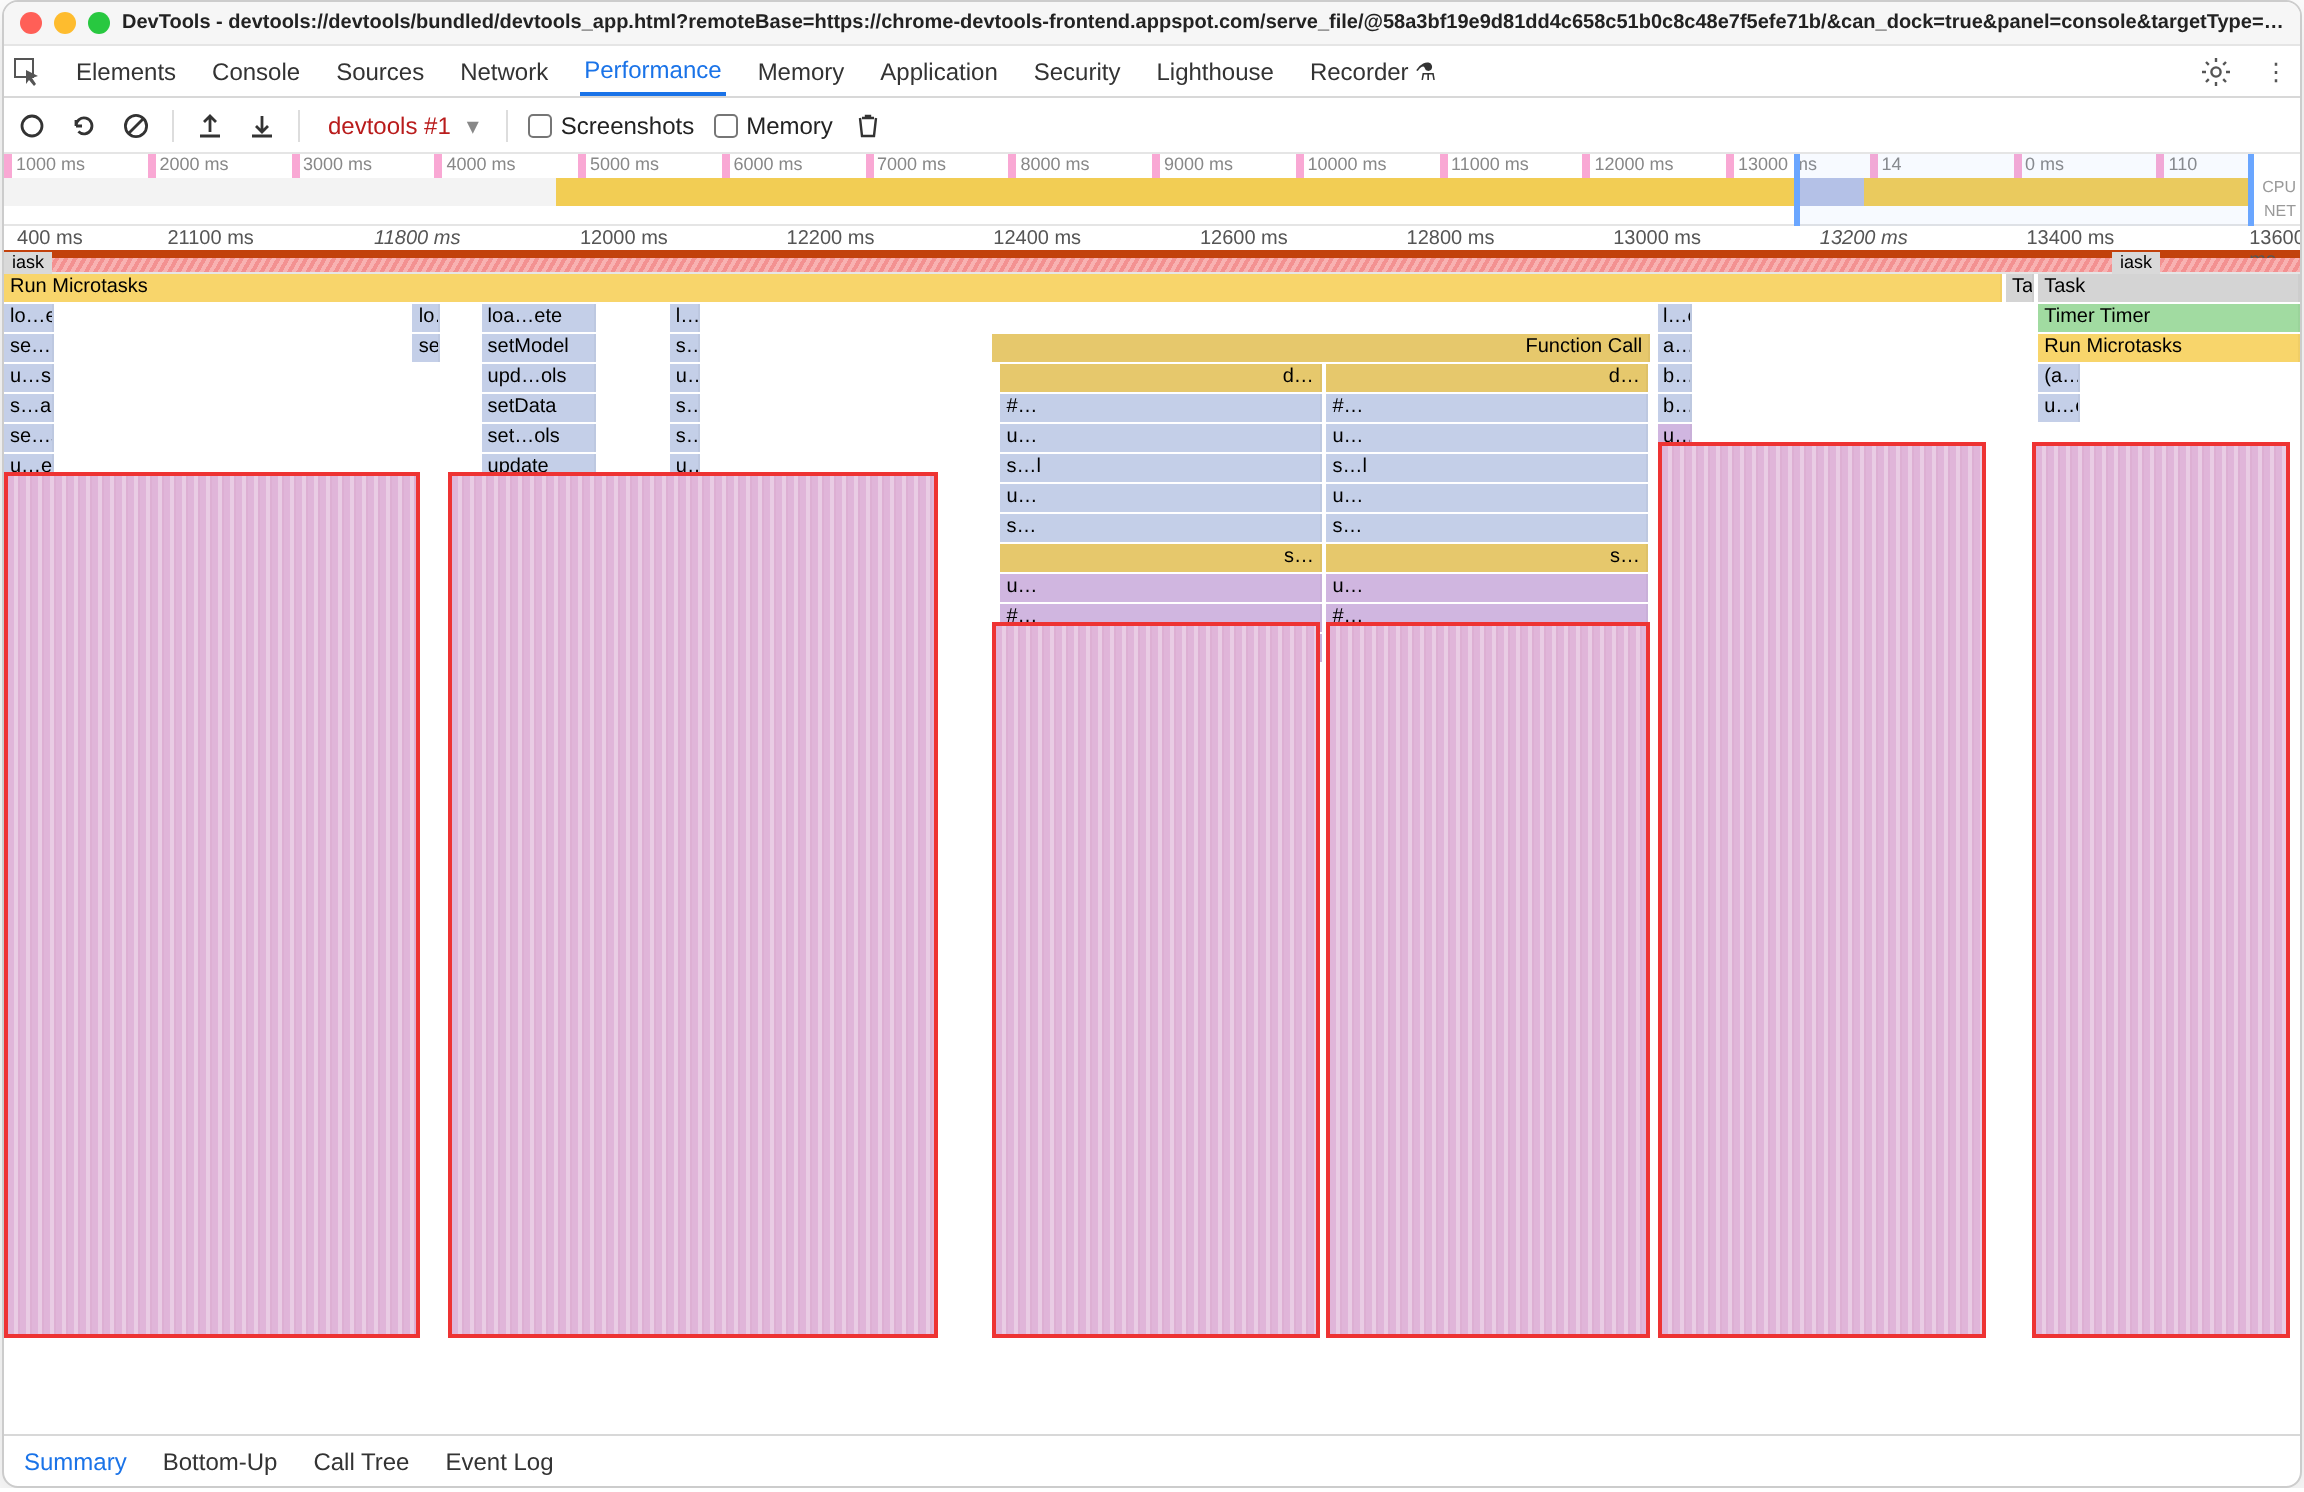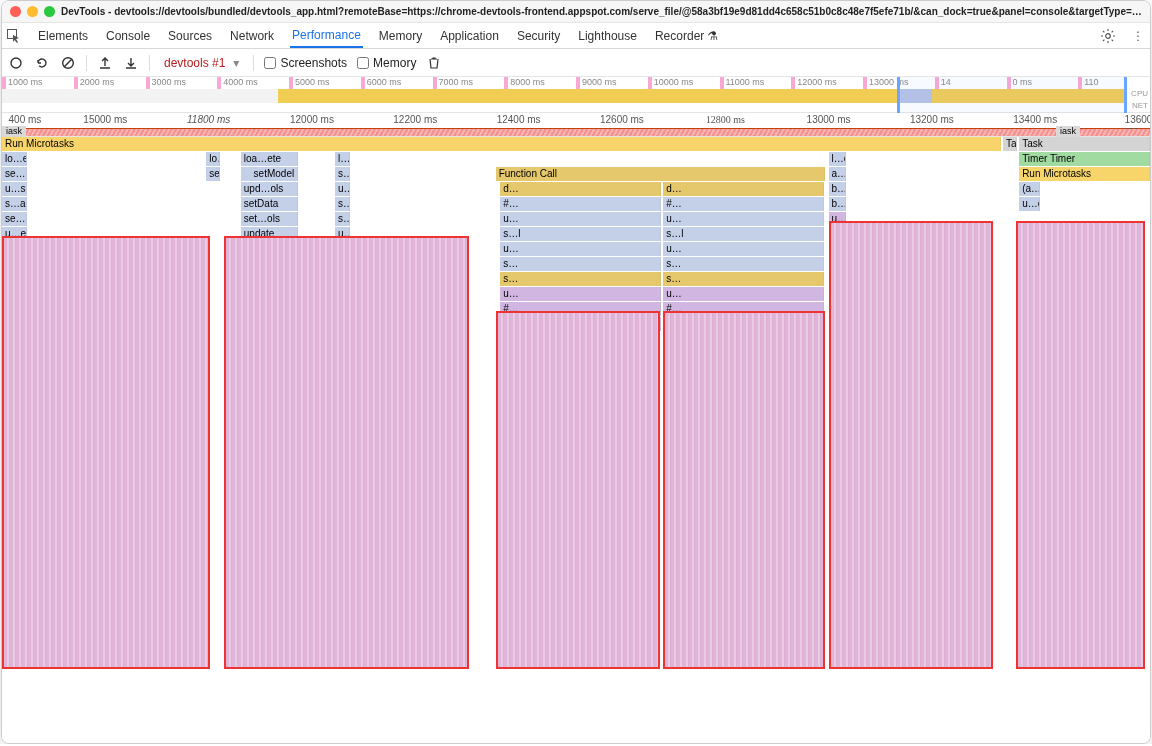--- a/index.html
+++ b/index.html
@@ -29,33 +29,33 @@
   .checkbox input { width:12px; height:12px;}
   
   .overview { position:relative; height:36px; border-bottom:1px solid #e5e5e5; background:#fff;}
   .ov-row { position:absolute; left:0; right:0;}
   .ov-ticks { top:0; height:12px; display:flex; font-size:9px; color:#888;}
   .ov-ticks span { flex:1; border-left:4px solid #f9a8d4; padding-left:2px;}
   .ov-cpu { top:12px; height:14px; background:linear-gradient(to bottom,#fff,#fff);}
   .ov-cpu .blk { position:absolute; top:0; bottom:0;}
   .ov-labels { position:absolute; right:2px; font-size:8px; color:#999;}
   
-  .ruler { height:16px; border-bottom:1px solid #c2410c; display:flex; font-size:10px; color:#555; position:relative; background:#fff;}
+  .ruler { height:16px; border-bottom:4px solid #c2410c; display:flex; font-size:10px; color:#555; position:relative; background:#fff;}
   .ruler span { position:absolute; top:1px; transform:translateX(-50%);}
   
   .redstrip { height:8px; background: repeating-linear-gradient(120deg,#f8b2b2 0 2px,#f39191 2px 4px); border-bottom:1px solid #e5e5e5; position:relative;padding-left:11px;}
   .iask { position:absolute; right:70px; top:-3px; font-size:9px; background:#d9d9d9; padding:0 4px; height:11px;}
   
   .flame { flex:1; position:relative; overflow:hidden; background:#fff;}
   .row { position:absolute; left:0; right:0; height:15px; font-size:10px; }
   .bar { position:absolute; top:0; bottom:1px; padding:1px 3px; overflow:hidden; white-space:nowrap; border-right:1px solid rgba(0,0,0,0.03);}
   .c-yellow { background:#f8d56b;}
   .c-green  { background:#a1dba1;}
   .c-blue   { background:#c4cfe8;}
-  .c-gold   { background:#e6c86c;}
+  .c-gold   { background:#e6c86c;text-align:right;}
   .c-purple { background:#d0b6e0;}
   .c-gray   { background:#d4d4d4;}
   
   .purplefill { position:absolute; border:2px solid #e33; background: repeating-linear-gradient(to right,#e0b5d9 0 3px,#e9cce4 3px 5px,#ddafd3 5px 6px);}
   
   .bottom-tabs { height:26px; border-top:1px solid #d8d8d8; display:flex; align-items:center; gap:18px; padding:0 10px; font-size:12px; color:#333;}
   .bottom-tabs .btab.active { color:#1a73e8;}
   svg { width:100%; height:100%;}
 </style>
 </head>
@@ -162,29 +162,29 @@
       <div class="blk" style="left:81%;width:17%;background:#f2cd54"></div>
 
       <div class="blk" style="left:78%;width:20%;top:-12px;bottom:-10px;border-left:3px solid #6aa6ff;border-right:3px solid #6aa6ff;background:rgba(120,170,255,0.06)"></div>
     </div>
     <div class="ov-labels" style="top:12px">CPU</div>
     <div class="ov-labels" style="top:24px">NET</div>
   </div>
 
   <div class="ruler" id="ruler">
       <span style="left: 2%;">400 ms</span>
-      <span style="left: 9%;">15000 ms</span>
+      <span style="left: 9%;">21100 ms</span>
       <span style="left: 18%; font-style: italic;">11800 ms</span>
       <span style="left: 27%;">12000 ms</span>
       <span style="left: 36%;">12200 ms</span>
       <span style="left: 45%;">12400 ms</span>
       <span style="left: 54%;">12600 ms</span>
-      <span style="left: 63%; font-family: Liberation Serif, serif;">12800 ms</span>
+      <span style="left: 63%;">12800 ms</span>
       <span style="left: 72%;">13000 ms</span>
-      <span style="left: 81%;">13200 ms</span>
+      <span style="left: 81%; font-style: italic;">13200 ms</span>
       <span style="left: 90%;">13400 ms</span>
       <span style="left: 99%;">13600 ms</span>
     </div>
   <div class="redstrip">
     <span class="iask" style="left:0;right:auto;">iask</span>
     <span class="iask">iask</span>
   </div>
 
   <div class="flame" id="flame">
       <div class="row" style="top: 0px;">
@@ -196,21 +196,21 @@
         <div class="bar c-blue" style="left: 0%; width: 2.2%;">lo…e</div>
         <div class="bar c-blue" style="left: 17.8%; width: 1.2%;">lo…e</div>
         <div class="bar c-blue" style="left: 20.8%; width: 5%;">loa…ete</div>
         <div class="bar c-blue" style="left: 29%; width: 1.3%;">l…</div>
         <div class="bar c-blue" style="left: 72%; width: 1.5%;">l…e</div>
         <div class="bar c-green" style="left: 88.6%; width: 11.4%;">Timer Timer</div>
       </div>
       <div class="row" style="top: 30px;">
         <div class="bar c-blue" style="left: 0%; width: 2.2%;">se…l</div>
         <div class="bar c-blue" style="left: 17.8%; width: 1.2%;">se…l</div>
-        <div class="bar c-blue" style="left: 20.8%; width: 5%; text-align: right;">setModel</div>
+        <div class="bar c-blue" style="left: 20.8%; width: 5%;">setModel</div>
         <div class="bar c-blue" style="left: 29%; width: 1.3%;">s…l</div>
         <div class="bar c-gold" style="left: 43%; width: 28.7%;">Function Call</div>
         <div class="bar c-blue" style="left: 72%; width: 1.5%;">a…</div>
         <div class="bar c-yellow" style="left: 88.6%; width: 11.4%;">Run Microtasks</div>
       </div>
       <div class="row" style="top: 45px;">
         <div class="bar c-blue" style="left: 0%; width: 2.2%;">u…s</div>
         <div class="bar c-blue" style="left: 20.8%; width: 5%;">upd…ols</div>
         <div class="bar c-blue" style="left: 29%; width: 1.3%;">u…</div>
         <div class="bar c-gold" style="left: 43.4%; width: 14%;">d…</div>
@@ -288,14 +288,20 @@
         <div class="bar c-purple" style="left: 57.6%; width: 14%;">d…</div>
       </div>
       <div class="purplefill" style="left: 0%; width: 18.1%; top: 99px; height: 433px;"></div>
       <div class="purplefill" style="left: 19.3%; width: 21.4%; top: 99px; height: 433px;"></div>
       <div class="purplefill" style="left: 43%; width: 14.3%; top: 174px; height: 358px;"></div>
       <div class="purplefill" style="left: 57.6%; width: 14.1%; top: 174px; height: 358px;"></div>
       <div class="purplefill" style="left: 72%; width: 14.3%; top: 84px; height: 448px;"></div>
       <div class="purplefill" style="left: 88.3%; width: 11.3%; top: 84px; height: 448px;"></div>
     </div>
 
+  <div class="bottom-tabs" id="btabs">
+      <span class="btab active">Summary</span>
+      <span class="btab">Bottom-Up</span>
+      <span class="btab">Call Tree</span>
+      <span class="btab">Event Log</span>
+    </div>
 
 </div>
 
 </body></html>

